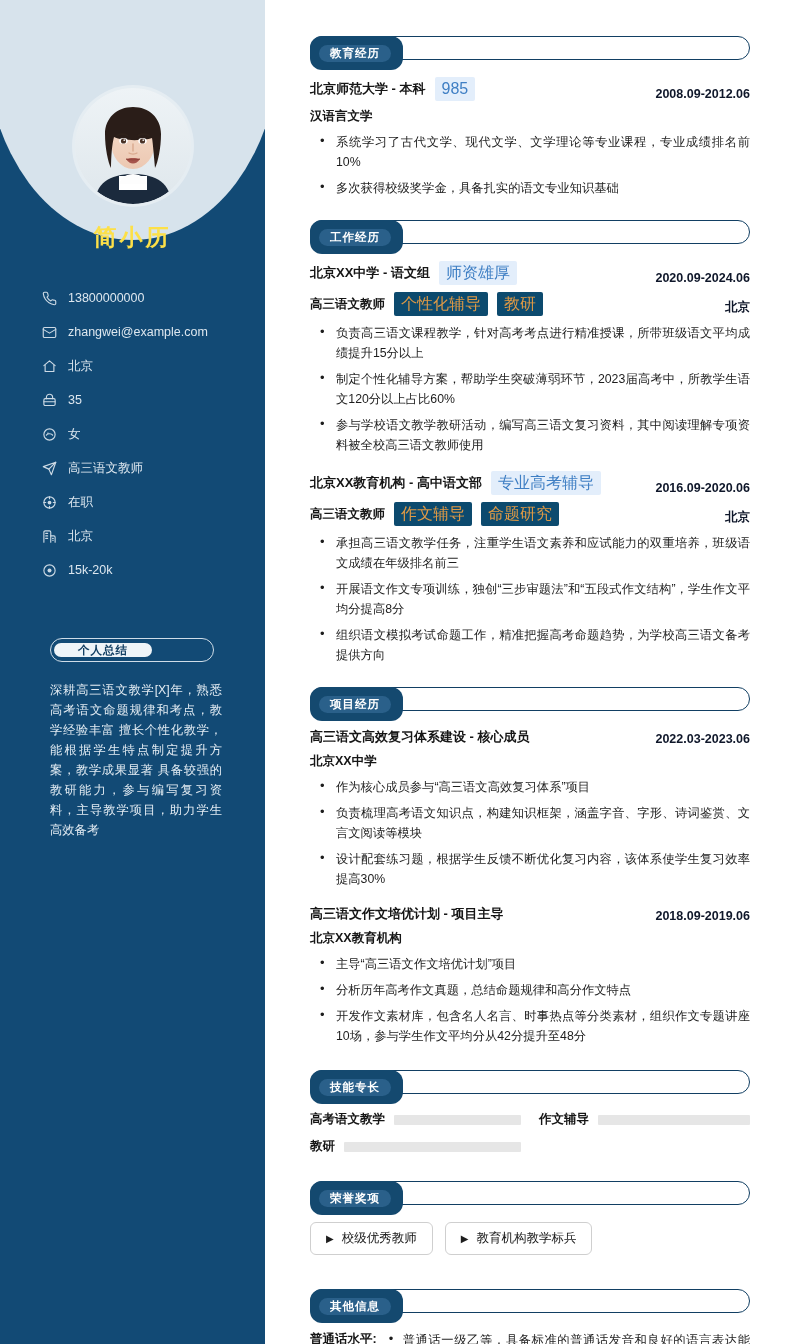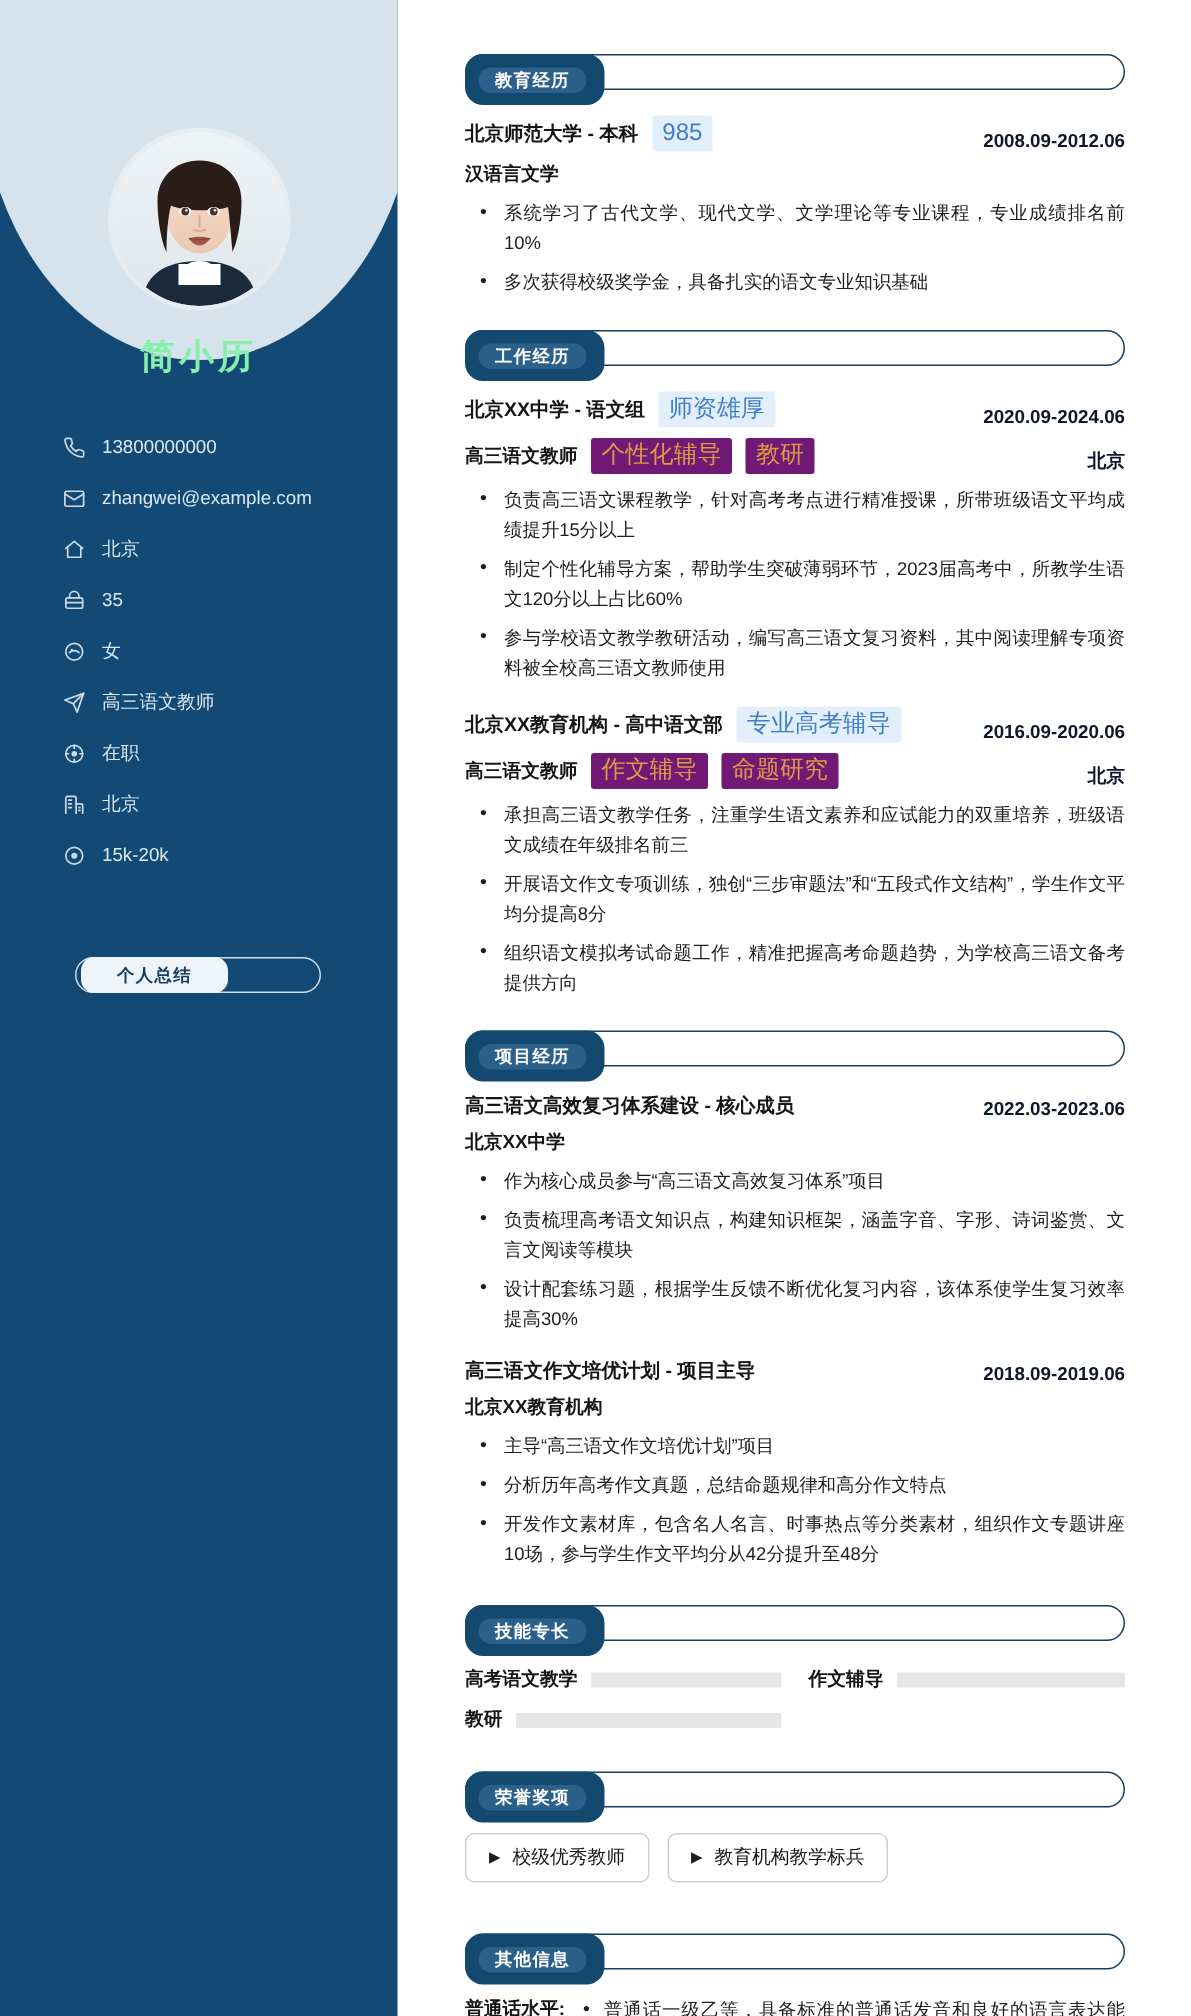--- a/index.html
+++ b/index.html
@@ -27,21 +27,21 @@
     padding-top:88px; width:116px;
   }
   .avatar {
     width:116px; height:116px; border-radius:50%;
     overflow:hidden; position:relative; background:#e9eef2;
     box-shadow:0 0 0 3px rgba(255,255,255,.35);
   }
   .avatar svg { display:block; width:116px; height:116px; }
   .person-name {
     position:relative; z-index:3;
-    text-align:center; color:#86efac;
+    text-align:center; color:#fde047;
     font-size:23px; font-weight:bold; letter-spacing:3px;
     margin-top:18px;
   }
 
   .contact-list { position:relative; z-index:3; margin:38px 0 0 42px; }
   .contact-item {
     display:flex; align-items:center; gap:11px;
     margin-bottom:19px; color:#dde7ef; font-size:12.5px;
   }
   .contact-item .ci { width:15px; height:15px; flex:0 0 15px; display:block; opacity:.92; }
@@ -49,21 +49,21 @@
   .contact-item .ctext { line-height:1; white-space:nowrap; }
 
   
   .side-sec { position:relative; z-index:3; margin:60px 16px 0 50px; }
   .side-pill {
     position:relative; height:24px; border-radius:12px;
     border:1.6px solid #cfdde8; width:164px;
     display:flex; align-items:center;
   }
   .side-pill .inner {
-    height:24px; min-width:98px; border-radius:9px;
+    height:14px; min-width:98px; border-radius:9px;
     background:#eef4f8; margin-left:3px;
     display:flex; align-items:center; justify-content:center;
     color:#123f63; font-size:11.5px; font-weight:bold; letter-spacing:1px;
     padding:0 10px;
   }
   .summary-text {
     margin-top:18px; color:#e3ecf3; font-size:12.3px;
     line-height:20px; width:172px; text-align:justify;
   }
 
@@ -92,21 +92,21 @@
     display:flex; align-items:flex-end; justify-content:space-between;
     gap:10px; margin-bottom:7px;
   }
   .row-left { display:flex; align-items:center; gap:9px; flex-wrap:wrap; min-width:0; }
   .title-1 { font-size:13px; font-weight:bold; color:#161616; white-space:nowrap; }
   .title-2 { font-size:12.5px; font-weight:bold; color:#161616; white-space:nowrap; }
   .meta { font-size:12.5px; font-weight:bold; color:#0f172a; white-space:nowrap; flex:0 0 auto; }
 
   .tag { font-size:16px; padding:2px 7px; border-radius:2px; white-space:nowrap; line-height:1.25; }
   .tag-blue { background:#e3eefb; color:#3f7fc4; }
-  .tag-orange { background:#701a75; color:#e09a45; }
+  .tag-orange { background:#0c4a6e; color:#e09a45; }
 
   .subline { font-size:12.5px; font-weight:bold; color:#161616; margin-bottom:7px; }
 
   ul.bullets { list-style:none; margin:0 0 0 4px; }
   ul.bullets li {
     position:relative; padding-left:22px; margin-bottom:6px;
     font-size:12.3px; line-height:20px; color:#1d1d1d; text-align:justify;
   }
   ul.bullets li::before {
     content:"•"; position:absolute; left:6px; top:-1px;
@@ -281,20 +281,21 @@
           </span>
         <span class="ctext">15k-20k</span>
       </div>
 
     </div>
 
     <div class="side-sec">
       <div class="side-pill">
         <span class="inner">个人总结</span>
       </div>
+      <div class="summary-text">深耕高三语文教学[X]年，熟悉高考语文命题规律和考点，教学经验丰富 擅长个性化教学，能根据学生特点制定提升方案，教学成果显著 具备较强的教研能力，参与编写复习资料，主导教学项目，助力学生高效备考</div>
     </div>
   </aside>
 
   <main class="main">
 
     <section class="section">
       <div class="sec-head">
         <span class="cap">
           <span class="lbl">教育经历</span>
         </span>

